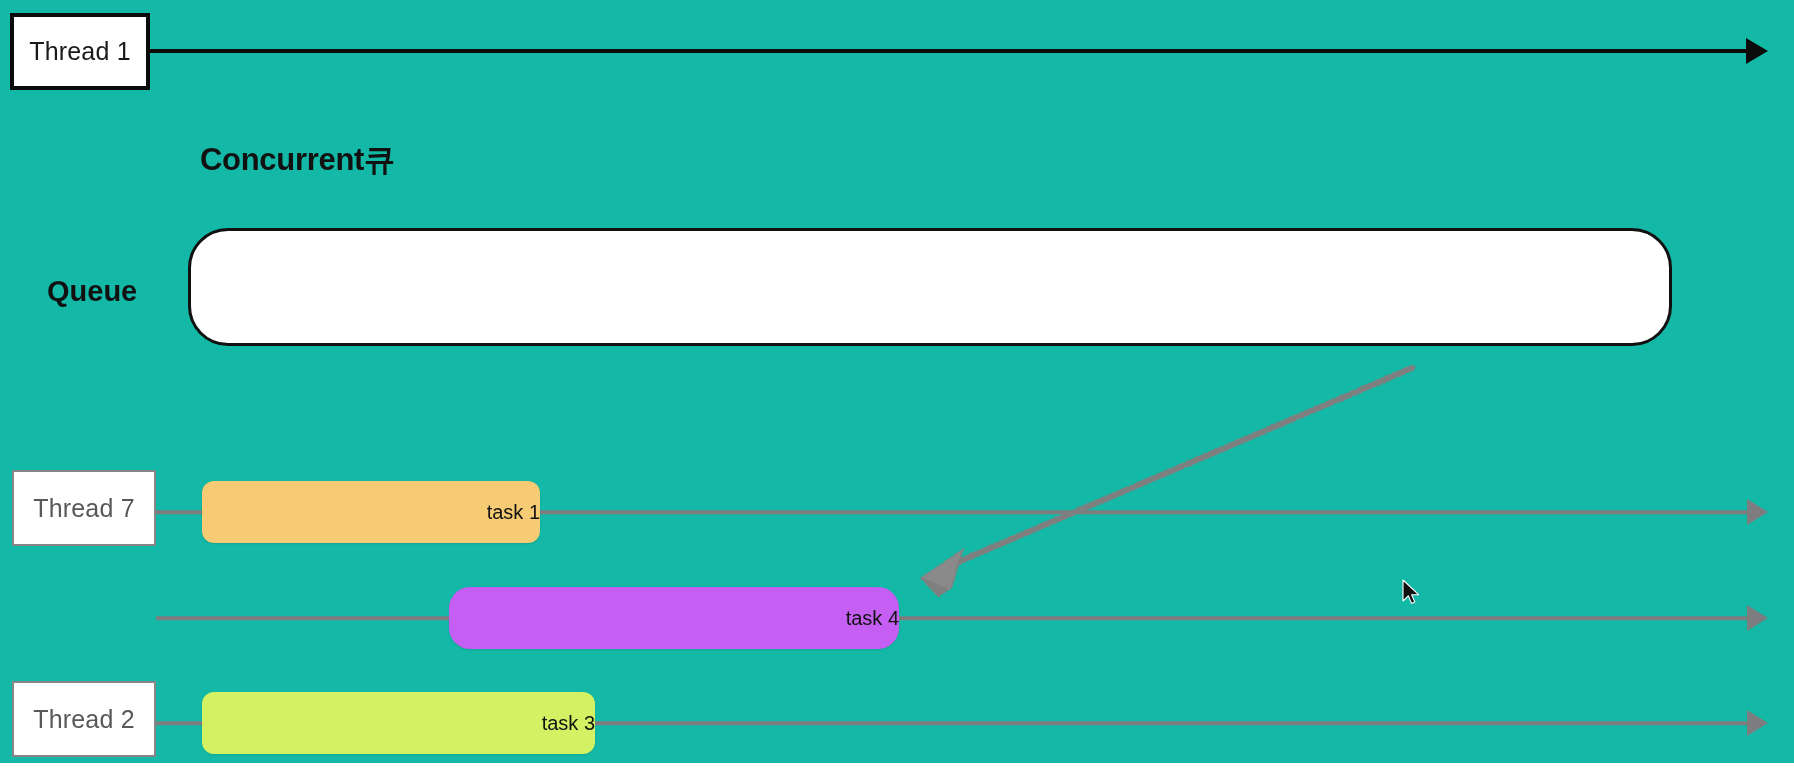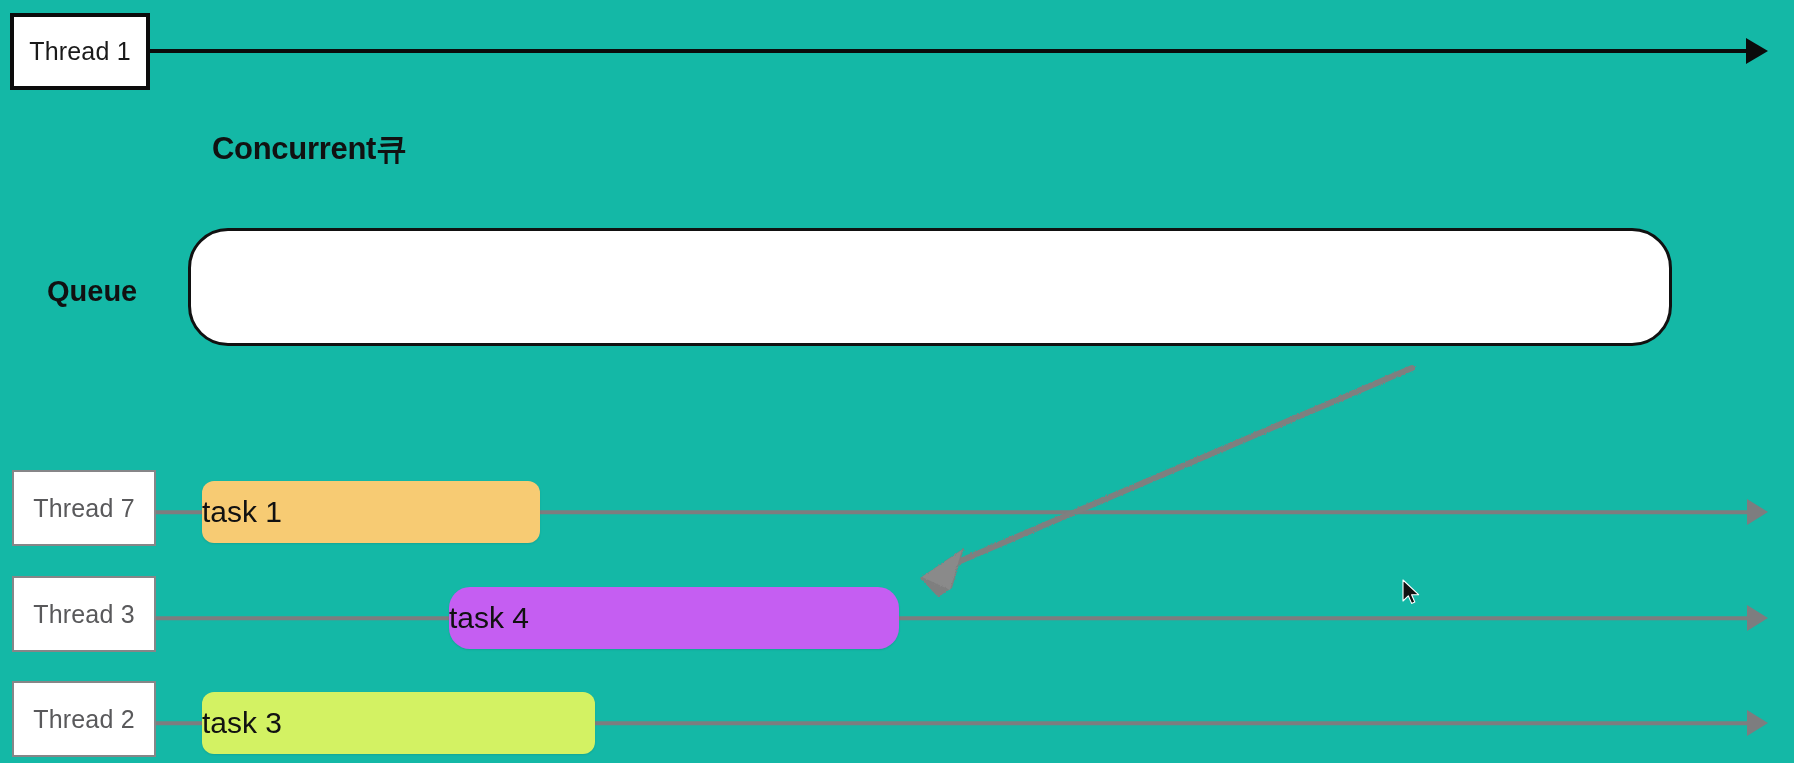--- a/index.html
+++ b/index.html
@@ -63,22 +63,22 @@
   .timeline.primary .head { border-left: 22px solid #0b0b0b; }
   .timeline.secondary .head { border-left: 21px solid #7d7d7f; }
 
   
   .task-bar {
     position: absolute;
     box-sizing: border-box;
     border-radius: 12px;
     display: flex;
     align-items: center;
-    justify-content: flex-start;
-    font-size: 30px;
+    justify-content: flex-end;
+    font-size: 20px;
     color: #111111;
     white-space: nowrap;
     box-shadow: 0 1px 2px rgba(0,0,0,0.10);
   }
 
   
   #queue-label {
     position: absolute;
     font-size: 29px;
     font-weight: bold;
@@ -124,40 +124,37 @@
 <div id="canvas">
 
   <div class="thread-box primary" style="left:10px; top:13px; width:140px; height:77px;">
     <span>Thread 1</span>
   </div>
   <div class="timeline primary" style="left:150px; top:51px; width:1618px;">
     <div class="line" style="width:1596px;"></div>
     <div class="head" style="left:1596px;"></div>
   </div>
 
-  <div id="queue-title" style="left:200px; top:128px;margin-left:12px;">Concurrent큐</div>
+  <div id="queue-title" style="left:200px; top:139px;">Concurrent큐</div>
 
   <div id="queue-label" style="left:47px; top:275px;">Queue</div>
 
   <div id="queue-box" style="left:188px; top:228px; width:1484px; height:118px;"></div>
 
   <div class="thread-box secondary" style="left:12px; top:470px; width:144px; height:76px;">
     <span>Thread 7</span>
   </div>
   <div class="timeline secondary" style="left:156px; top:512px; width:1612px;">
     <div class="line" style="width:1591px;"></div>
     <div class="head" style="left:1591px;"></div>
   </div>
   <div class="task-bar" style="left:202px; top:481px; width:338px; height:62px; background:#f7cb73;">
     <span>task 1</span>
   </div>
 
-  <div class="thread-box secondary" style="left:12px; top:576px; width:144px; height:76px;">
-    <span>Thread 3</span>
-  </div>
   <div class="timeline secondary" style="left:156px; top:618px; width:1612px;">
     <div class="line" style="width:1591px;"></div>
     <div class="head" style="left:1591px;"></div>
   </div>
   <div class="task-bar" style="left:449px; top:587px; width:450px; height:62px; background:#c55ef2;border-radius:21px;">
     <span>task 4</span>
   </div>
 
   <div class="thread-box secondary" style="left:12px; top:681px; width:144px; height:76px;">
     <span>Thread 2</span>

